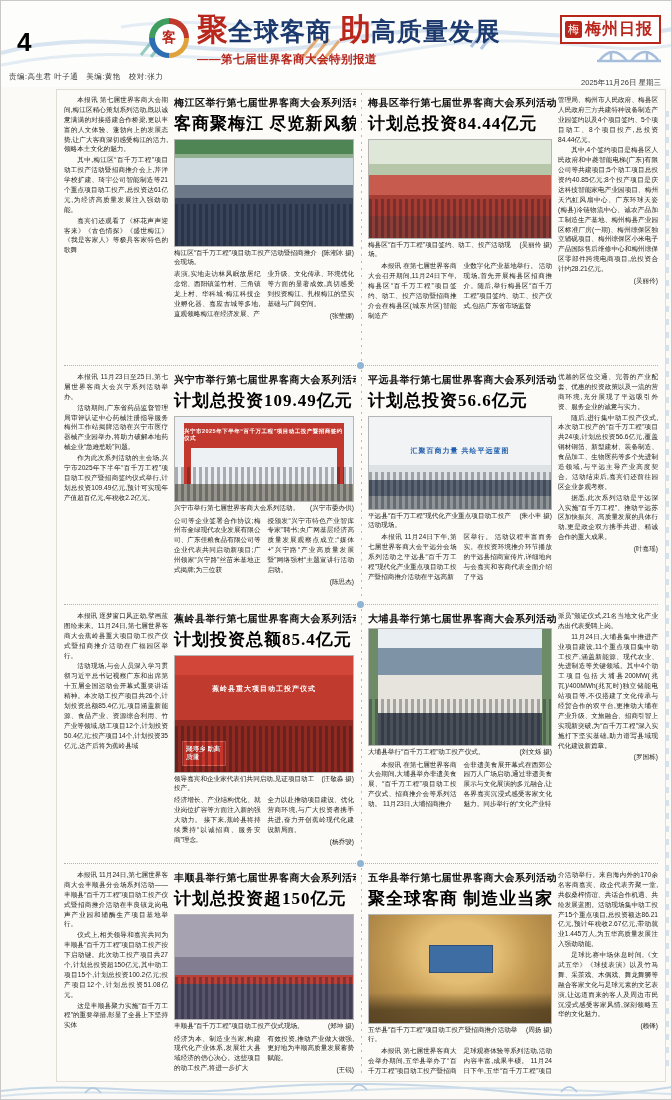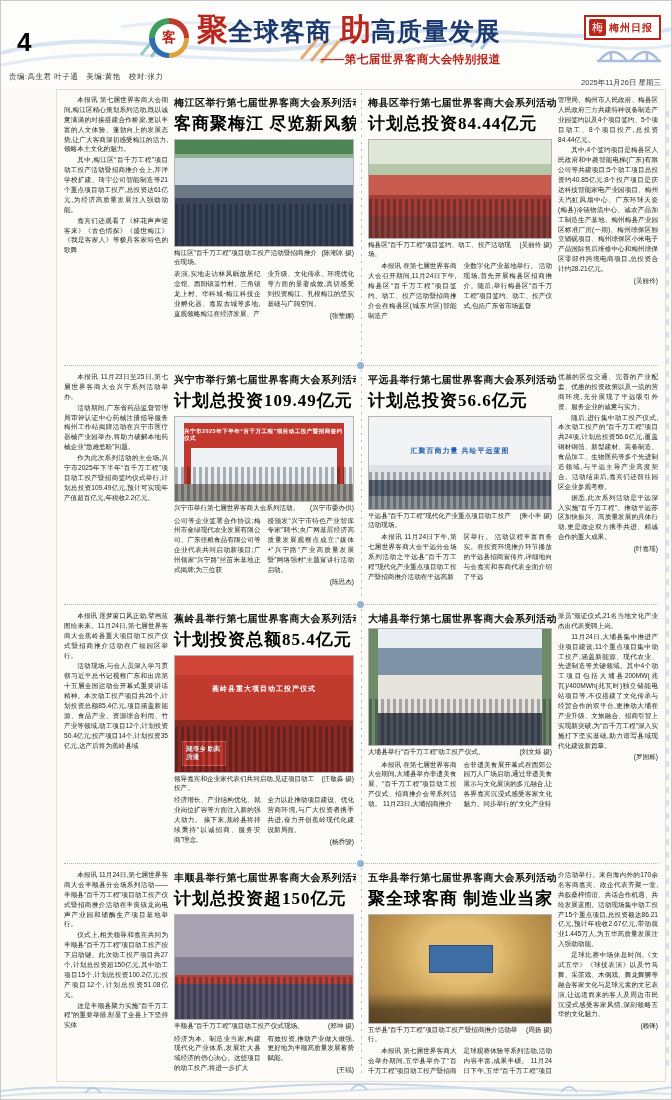--- a/index.html
+++ b/index.html
@@ -13,26 +13,26 @@
   .pageno{position:absolute;left:16px;top:26px;font-size:26px;font-weight:bold;color:#000;}
   .brand{position:absolute;left:148px;top:8px;display:flex;gap:8px;align-items:flex-start;}
   .emblem{width:40px;height:40px;border-radius:50%;margin-top:9px;flex:none;
           background:conic-gradient(#c0392b 0 25%,#e0a33c 25% 50%,#2f6db3 50% 75%,#3f9e5f 75% 100%);
           display:flex;align-items:center;justify-content:center;}
   .emblem-inner{width:29px;height:29px;border-radius:50%;background:#fff;color:#b8261c;font-size:14px;
           font-weight:900;display:flex;align-items:center;justify-content:center;}
   .title-line{white-space:nowrap;}
   .tred{color:#b8261c;font-size:31px;font-weight:900;font-family:"Liberation Serif",serif;}
   .tnavy{color:#1d3a6e;font-size:25px;font-weight:900;letter-spacing:1px;}
-  .subtitle{color:#b8261c;font-size:11.5px;font-weight:bold;text-align:right;margin-top:1px;letter-spacing:.5px;}
+  .subtitle{color:#b8261c;font-size:11.5px;font-weight:bold;text-align:left;margin-top:1px;letter-spacing:.5px;}
   .masthead{position:absolute;right:10px;top:14px;border:2px solid #b8261c;box-shadow:0 0 0 1px #fff inset;
             padding:2px 6px 2px 3px;display:flex;align-items:center;gap:3px;background:#fff;}
   .micon{width:17px;height:17px;background:#b8261c;color:#fff;font-size:11px;display:flex;align-items:center;
          justify-content:center;border-radius:2px;}
-  .mname{color:#b8261c;font-size:10px;font-weight:900;font-family:Liberation Sans, sans-serif;letter-spacing:1px;}
+  .mname{color:#b8261c;font-size:16px;font-weight:900;font-family:Liberation Sans, sans-serif;letter-spacing:1px;}
   .credits{position:absolute;left:8px;top:71px;font-size:7.5px;color:#3a3a3a;letter-spacing:.5px;}
   .dateline{position:absolute;right:10px;top:77px;font-size:7.5px;color:#3a3a3a;}
   .right-deco{position:absolute;right:2px;top:110px;bottom:30px;width:3px;opacity:.55;
               background:repeating-linear-gradient(180deg,#b9cfe3 0 6px,transparent 6px 13px);}
   
   .content{position:absolute;top:88px;left:55px;width:610px;bottom:17px;border:1px solid #e1ded6;
            background:#fcfbf7;display:flex;flex-direction:column;padding:3px 5px;box-sizing:border-box;}
   .row{display:flex;overflow:hidden;}
   .r1{height:268px}.r2{height:230px}.r3{height:250px}.r4{flex:1}
   .vdiv{width:10px;flex:none;background-image:repeating-linear-gradient(180deg,#9cc0dc 0 2px,transparent 2px 7px);

